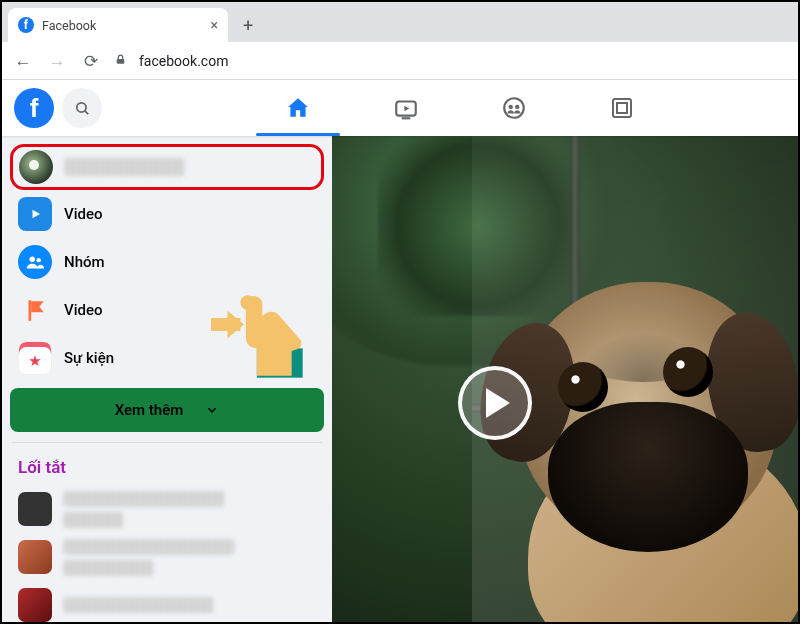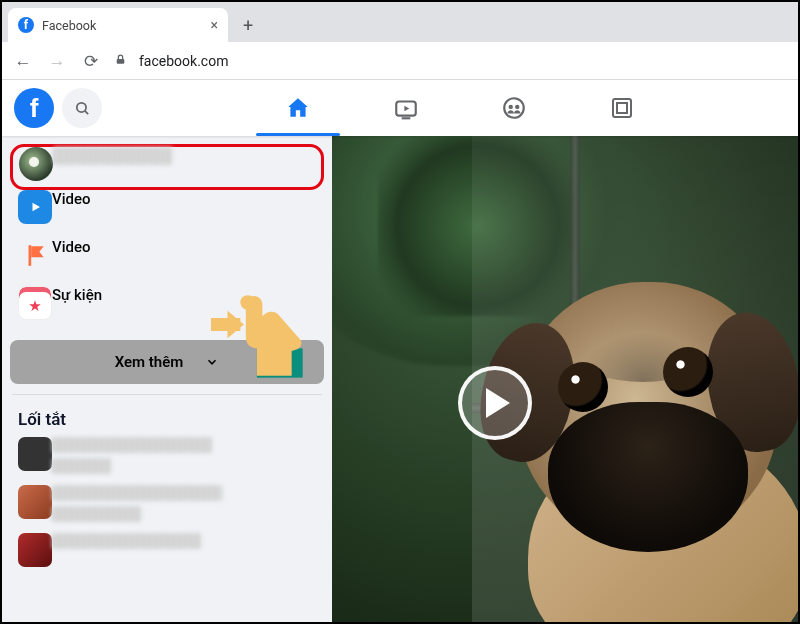--- a/index.html
+++ b/index.html
@@ -127,21 +127,22 @@
     position: relative;
   }
   .feed {
     flex: 1;
     position: relative;
     overflow: hidden;
   }
   .side-item {
     height: 48px;
     display: flex;
-    align-items: flex-start;
+    align-items: center;
+    gap: 12px;
     padding: 0 8px;
     border-radius: 8px;
     font-size: 15px;
     font-weight: 500;
     color: #050505;
   }
   .side-item.profile {
     border: 3px solid #e30613;
     border-radius: 14px;
     padding: 0 6px;
@@ -168,29 +169,29 @@
     display: flex; align-items: center; justify-content: center;
     border-radius: 8px;
   }
   .ico-video { background: #1e88e5; }
   .ico-groups { background: #0a88ff; border-radius: 50%; }
   .ico-pages { background: transparent; }
   .ico-events { background: #fff; border-radius: 8px; box-shadow: inset 0 5px 0 #ef5b6f; border:1px solid #eee;}
   .see-more {
     height: 44px;
     margin: 6px 0 0 0;
-    background: #a3a3a3;
+    background: #15803d;
     border-radius: 8px;
     display: flex; align-items: center; justify-content: center;
     font-weight: 600; color: #050505; font-size: 15px;
     gap: 22px;
   }
   .side-divider { border-top: 1px solid #d9dbdd; margin: 10px 2px; }
   .side-head {
-    font-size: 17px; font-weight: 600; color: #0f172a;
+    font-size: 17px; font-weight: 600; color: #a21caf;
     padding: 4px 8px 8px 8px;
   }
   .shortcut-thumb {
     width: 34px; height: 34px; border-radius: 7px;
     background: #333;
   }
   .shortcut-thumb.b { background: linear-gradient(135deg,#c96b4b,#8c3b1f);}
   .shortcut-thumb.c { background: linear-gradient(135deg,#b02b2b,#5d0f0f);}
   .blur-line {
     height: 16px;
@@ -361,20 +362,31 @@
 
     <div class="side-item">
       <div class="ico-box ico-video">
         <svg width="20" height="20" viewBox="0 0 24 24">
             <polygon points="9,7 18,12 9,17" fill="#fff"></polygon>
           </svg>
       </div>
       <span>Video</span>
     </div>
 
+    <div class="side-item">
+      <div class="ico-box ico-groups">
+        <svg width="22" height="22" viewBox="0 0 24 24" fill="#fff">
+            <circle cx="9" cy="9" r="3"></circle>
+            <circle cx="16" cy="10" r="2.4"></circle>
+            <path d="M3 19c0-3 3-5 6-5s6 2 6 5z"></path>
+            <path d="M14 19c0-2.2 2-4 4-4s4 1.8 4 4z"></path>
+          </svg>
+      </div>
+      <span>Nhóm</span>
+    </div>
 
     <div class="side-item">
       <div class="ico-box ico-pages">
         <svg width="26" height="26" viewBox="0 0 24 24">
             <rect x="6" y="3" width="2.5" height="19" fill="#ff7043"></rect>
             <path d="M8.5 4 L20 4 L16 9 L20 14 L8.5 14 Z" fill="#ff7043"></path>
           </svg>
       </div>
       <span>Video</span>
     </div>

